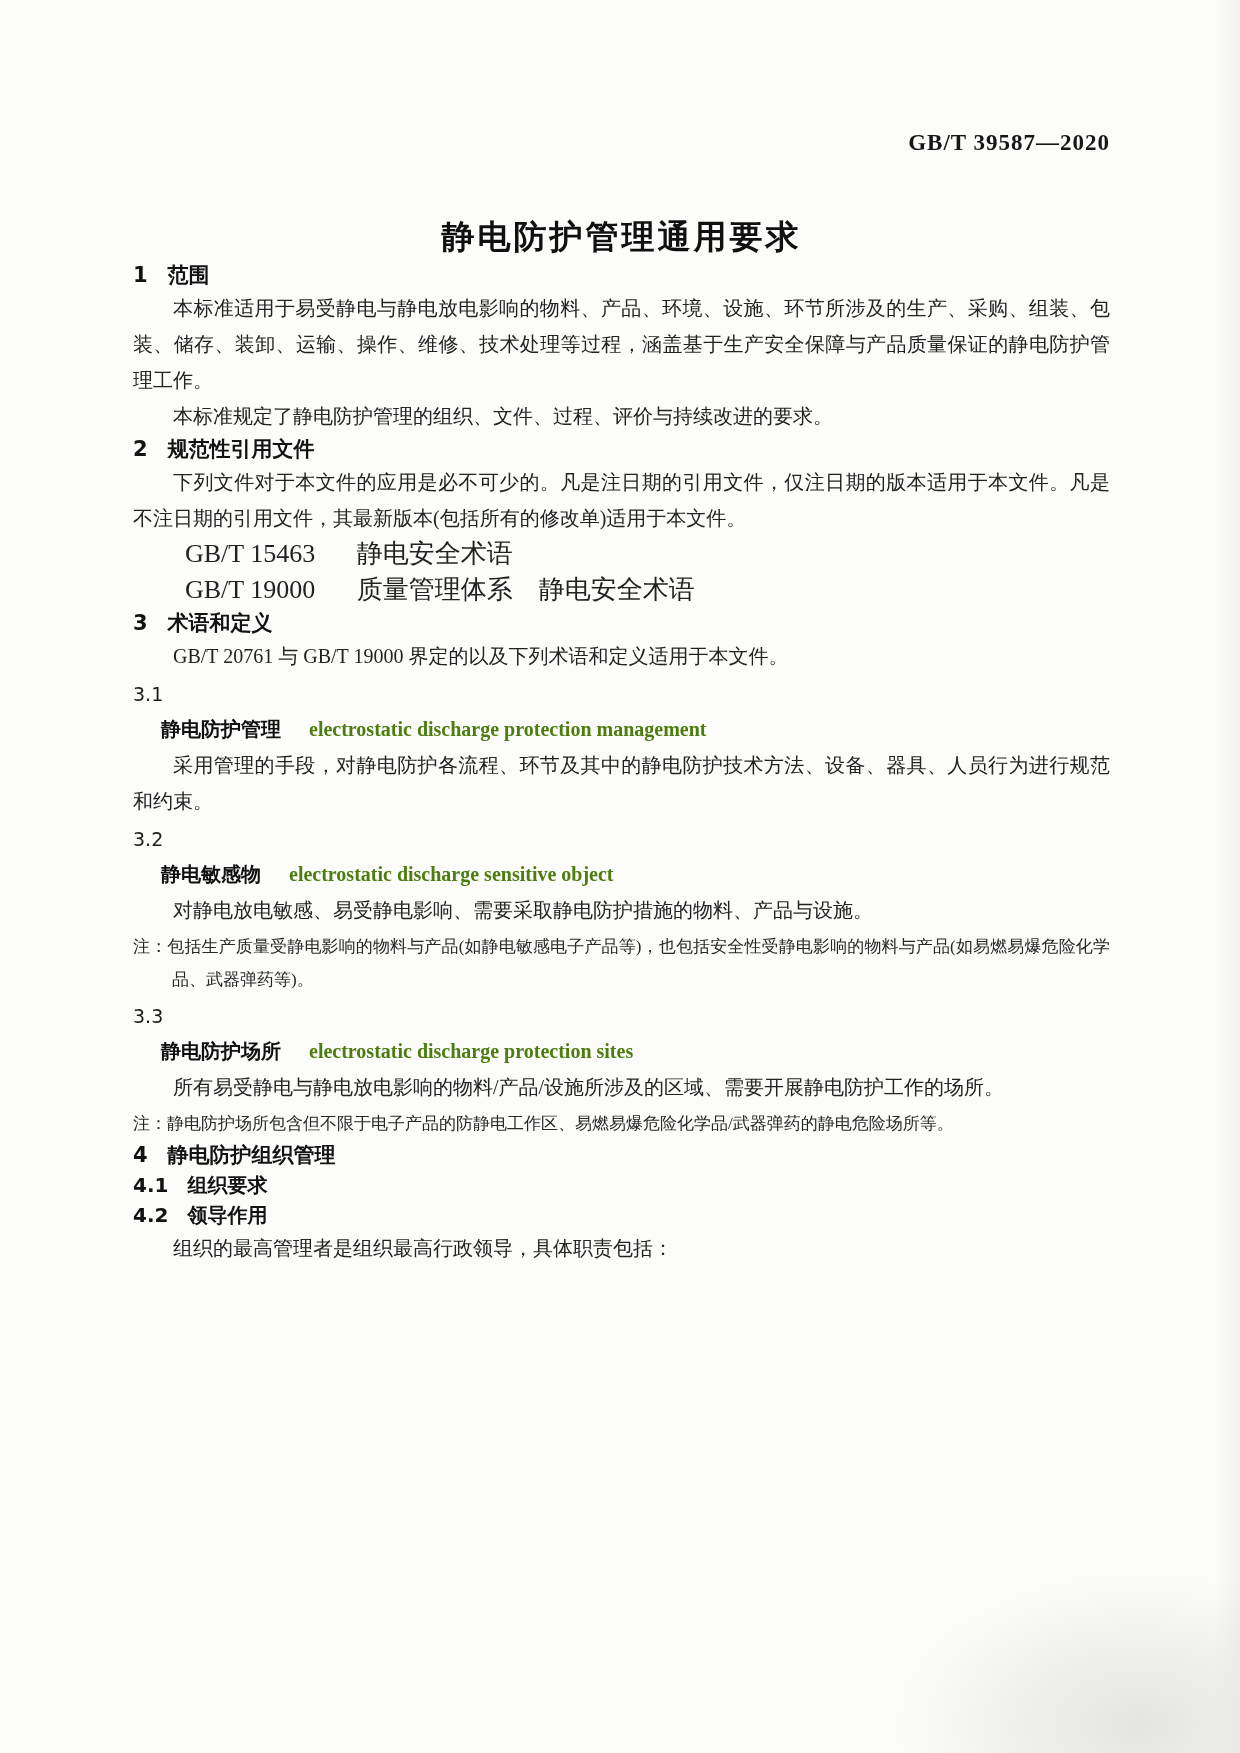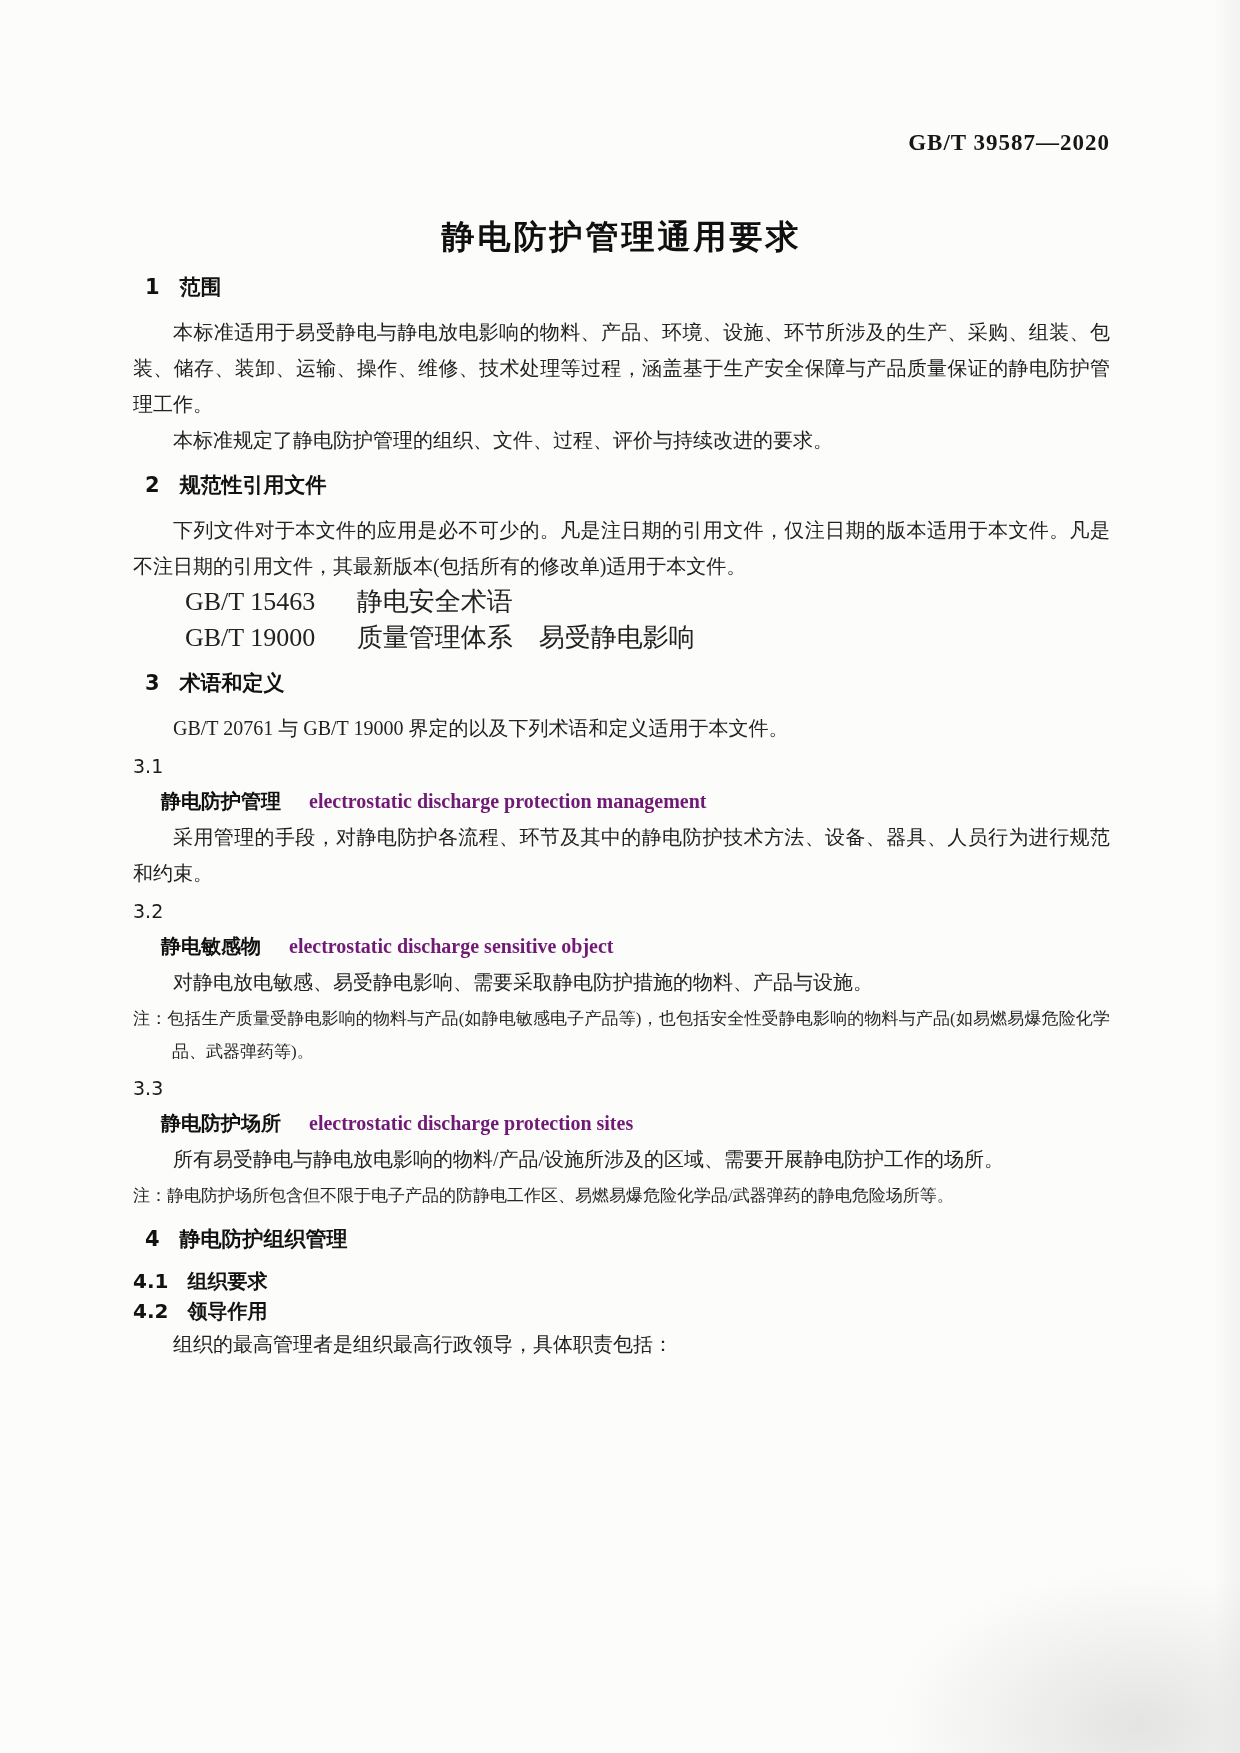--- a/index.html
+++ b/index.html
@@ -26,21 +26,21 @@
     margin:56px 0 0 0;
     text-align:center;
     font-family:"DejaVu Sans", sans-serif;
     font-weight:bold;
     font-size:33px;
     line-height:46px;
     letter-spacing:3px;
     color:#101010;
   }
   h2.sec {
-    margin:12px;
+    margin:0;
     font-family:"DejaVu Sans", sans-serif;
     font-weight:bold;
     font-size:21px;
     line-height:30px;
     color:#121212;
   }
   h2.sec .num { margin-right:0.95em; }
   h3.subsec {
     margin:0;
     font-family:"DejaVu Sans", sans-serif;
@@ -82,21 +82,21 @@
   .term-zh {
     font-family:"DejaVu Sans", sans-serif;
     font-weight:bold;
     color:#101010;
     text-align:right;
   }
   .term-en {
     font-family:"Liberation Serif", serif;
     font-weight:bold;
     margin-left:1.4em;
-    color:#701a75;
+    color:#4d7c0f;
   }
   p.note {
     margin:2px 0 0 0;
     font-size:17px;
     line-height:33px;
     text-align:justify;
     padding-left:2.3em;
     text-indent:-2.3em;
     color:#262626;
   }
@@ -131,21 +131,21 @@
   <section>
     <h2 class="sec mt-sec1"><span class="num">1</span><span>范围</span></h2>
     <p class="body">本标准适用于易受静电与静电放电影响的物料、产品、环境、设施、环节所涉及的生产、采购、组装、包装、储存、装卸、运输、操作、维修、技术处理等过程，涵盖基于生产安全保障与产品质量保证的静电防护管理工作。</p>
     <p class="body mt-par">本标准规定了静电防护管理的组织、文件、过程、评价与持续改进的要求。</p>
   </section>
 
   <section>
     <h2 class="sec mt-sec"><span class="num">2</span><span>规范性引用文件</span></h2>
     <p class="body mt-par">下列文件对于本文件的应用是必不可少的。凡是注日期的引用文件，仅注日期的版本适用于本文件。凡是不注日期的引用文件，其最新版本(包括所有的修改单)适用于本文件。</p>
     <p class="ref-line"><span class="ref-code">GB/T 15463</span><span>静电安全术语</span></p>
-    <p class="ref-line"><span class="ref-code">GB/T 19000</span><span>质量管理体系　易受静电影响</span></p>
+    <p class="ref-line"><span class="ref-code">GB/T 19000</span><span>质量管理体系　静电安全术语</span></p>
   </section>
 
   <section>
     <h2 class="sec mt-sec3"><span class="num">3</span><span>术语和定义</span></h2>
     <p class="body mt-par">GB/T 20761 与 GB/T 19000 界定的以及下列术语和定义适用于本文件。</p>
 
     <div>
       <p class="term-id mt-term">3.1</p>
       <p class="term-line"><span class="term-zh">静电防护管理</span><span class="term-en">electrostatic discharge protection management</span></p>
       <p class="body">采用管理的手段，对静电防护各流程、环节及其中的静电防护技术方法、设备、器具、人员行为进行规范和约束。</p>

